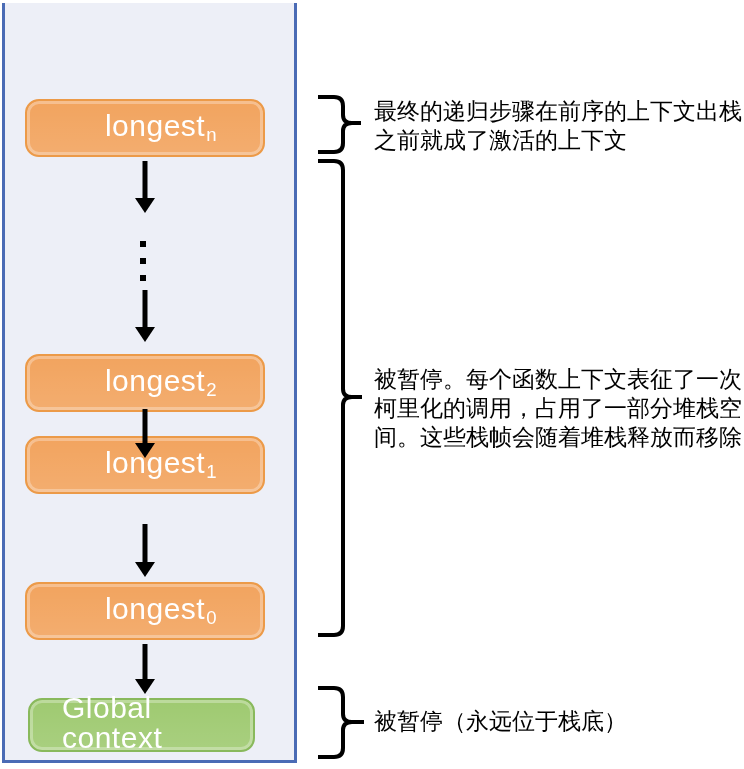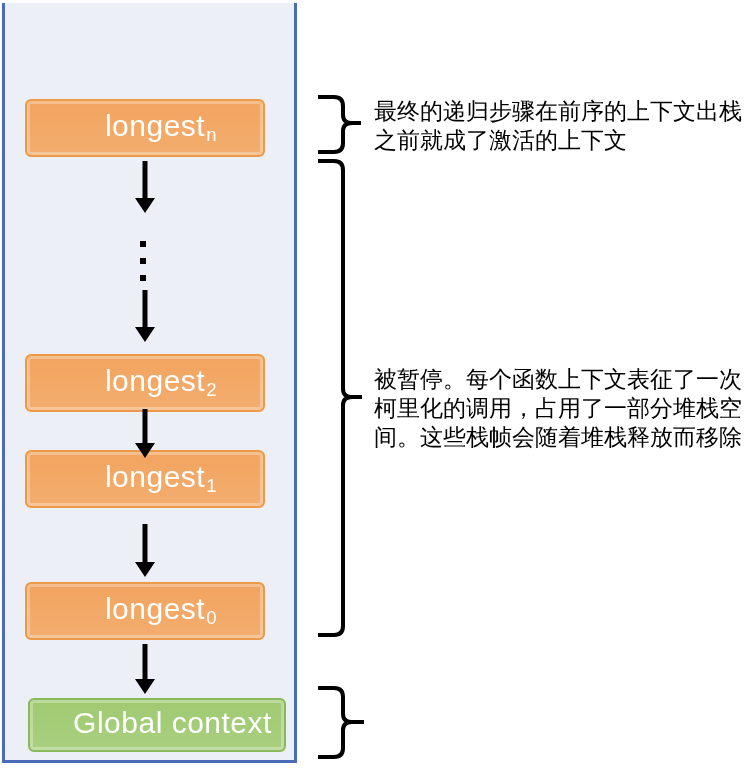--- a/index.html
+++ b/index.html
@@ -28,21 +28,21 @@
     box-sizing:border-box;
     background:var(--panel-fill);
     border-left:3px solid var(--panel-border);
     border-right:3px solid var(--panel-border);
     border-bottom:3px solid var(--panel-border);
   }
   .box{
     position:absolute;
     left:25px;width:240px;height:58px;
     box-sizing:border-box;
-    border-radius:6px;
+    border-radius:14px;
     display:flex;align-items:center;justify-content:center;
     color:var(--box-text);
     font-size:30px;
     line-height:1;
     letter-spacing:0.5px;
     padding-left:32px;
   }
   .box.orange{
     background:linear-gradient(180deg, rgba(255,255,255,0) 0%, rgba(255,255,255,0.10) 100%), var(--box-orange);
     border:2px solid var(--box-orange-border);
@@ -84,29 +84,29 @@
   <div class="panel"></div>
 
   <div class="box orange" style="top:99px;">
     <span><span>longest</span><span class="sub">n</span></span>
   </div>
 
   <div class="box orange" style="top:354px;">
     <span><span>longest</span><span class="sub">2</span></span>
   </div>
 
-  <div class="box orange" style="top:450px;">
+  <div class="box orange" style="top:436px;">
     <span><span>longest</span><span class="sub">1</span></span>
   </div>
 
   <div class="box orange" style="top:582px;justify-content:center;">
     <span><span>longest</span><span class="sub">0</span></span>
   </div>
 
-  <div class="box green" style="top:698px;left:28px;width:258px;height:54px;">
+  <div class="box green" style="top:698px;left:28px;width:227px;height:54px;">
     <span><span>Global context</span><span class="sub"></span></span>
   </div>
 
   <svg class="overlay" viewBox="0 0 744 769" xmlns="http://www.w3.org/2000/svg">
 
     <g>
       <line class="stroke" x1="145" y1="161" x2="145" y2="199" stroke-width="5"></line>
       <polygon class="fill" points="135,198 155,198 145,213"></polygon>
     </g>
 
@@ -147,14 +147,17 @@
     <span class="line">被暂停。每个函数上下文表征了一次</span>
     <span class="line">柯里化的调用，占用了一部分堆栈空</span>
     <span class="line">间。这些栈帧会随着堆栈释放而移除</span>
   </div>
 
   <div class="annot" style="top:97px;">
     <span class="line">最终的递归步骤在前序的上下文出栈</span>
     <span class="line">之前就成了激活的上下文</span>
   </div>
 
+  <div class="annot" style="top:707px;">
+    <span class="line">被暂停（永远位于栈底）</span>
+  </div>
 
 </div>
 
 </body></html>

